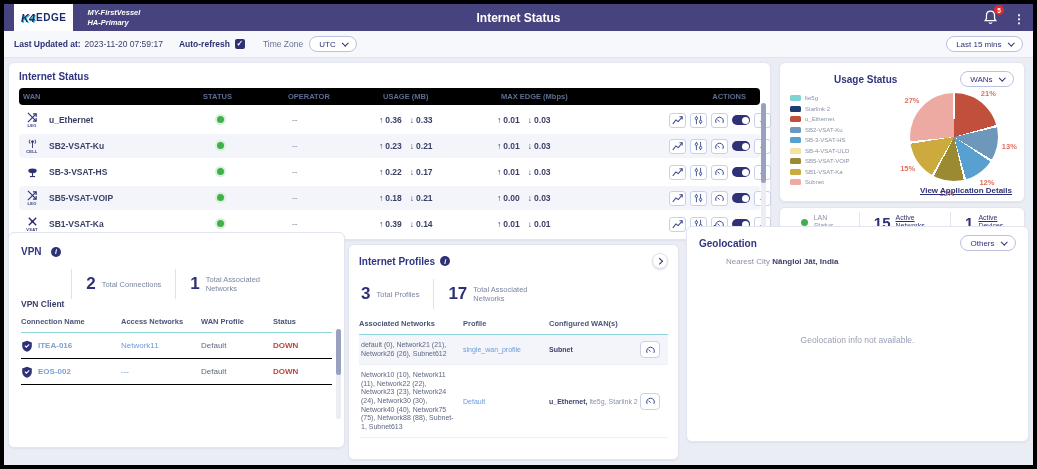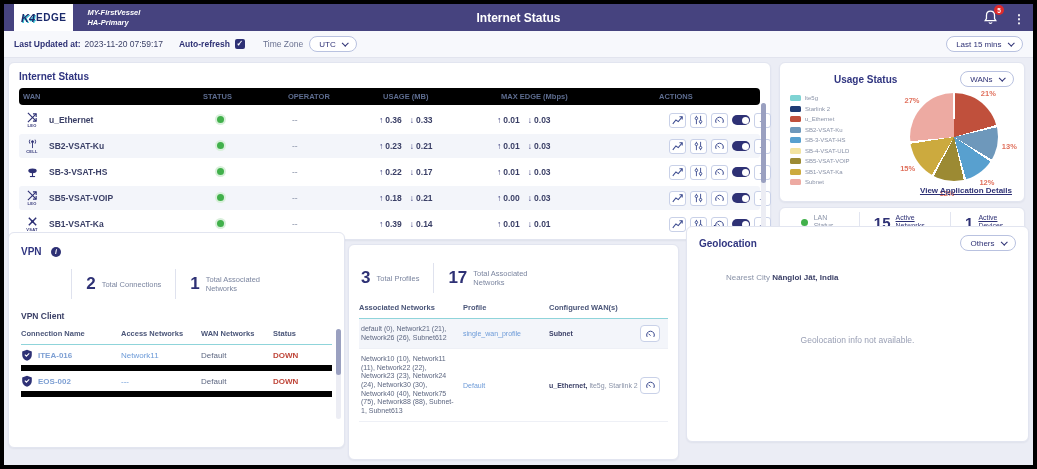--- a/index.html
+++ b/index.html
@@ -90,24 +90,24 @@
   .stat + .stat { border-left:1px solid #dfe2ee; }
   .stat-num { font-size:17px; font-weight:bold; color:#2e3175; }
   .stat-label { font-size:7.5px; color:#7c86a0; line-height:9px; max-width:62px; }
   .info-icon { width:10px; height:10px; border-radius:50%; background:#2e3175; color:#fff; font-size:7px; font-weight:bold; display:inline-flex; align-items:center; justify-content:center; vertical-align:1px; margin-left:5px; }
   .info-icon::after { content:"i"; font-style:italic; }
   .thead-line { border-bottom:1.5px solid #8fd4da; }
 
   
   #p-vpn { left:4px; top:228px; width:337px; height:216px; padding:8px 12px; }
   #p-vpn .stat:first-child { border-left:1px solid #dfe2ee; }
-  .vpn-sub { margin-top:12px; font-size:8.5px; font-weight:bold; color:#3a3f66; }
+  .vpn-sub { font-size:8.5px; font-weight:bold; color:#3a3f66; }
   .vpn-grid { display:grid; grid-template-columns:100px 80px 72px 50px; align-items:center; }
   .vpn-head { margin-top:8px; padding-bottom:6px; font-size:7.5px; font-weight:bold; color:#4a5578; }
-  .vpn-row { height:26px; font-size:8px; border-bottom:6px solid #000000; }
+  .vpn-row { height:26px; font-size:8px; border-bottom:1px solid #000000; }
   .vpn-name { display:flex; align-items:center; gap:5px; color:#7d9fd3; font-weight:bold; }
   .vpn-name svg { width:12px; height:12px; }
   .vpn-net { color:#6d9bd8; }
   .vpn-wp { color:#5d6781; }
   .vpn-down { color:#bf4538; font-weight:bold; }
 
   
   #p-profiles { left:344px; top:240px; width:331px; height:216px; padding:8px 10px; }
   .pf-hd { display:flex; align-items:center; }
   .circle-btn { margin-left:auto; width:16px; height:16px; border:1px solid #dfe2ee; border-radius:50%; background:#fff; display:flex; align-items:center; justify-content:center; box-shadow:0 1px 2px rgba(40,45,90,.15); }
@@ -119,21 +119,21 @@
   .pf-nets { line-height:8.6px; padding-left:2px; padding-right:6px; color:#5d6781; }
   .pf-profile { color:#6d9bd8; }
   .pf-wan-b { font-weight:bold; color:#3a3f66; }
   .pf-wan-r { color:#8a93a8; }
   .cloud-btn { width:20px; height:17px; border:1px solid #c9d1e8; border-radius:4px; background:#fff; display:flex; align-items:center; justify-content:center; color:#3b4a8f; }
   .cloud-btn svg { width:11px; height:10px; }
 
   
   #p-geo { left:682px; top:222px; width:343px; height:216px; padding:8px 12px; }
   .geo-hd { display:flex; justify-content:space-between; align-items:center; }
-  .geo-city { margin-top:22px; font-size:8px; color:#8a93a8;padding-left:27px; }
+  .geo-city { margin-top:6px; font-size:8px; color:#8a93a8;padding-left:27px; }
   .geo-city b { color:#3a3f66; }
   .geo-empty { position:absolute; left:0; right:0; top:108px; text-align:center; font-size:8.5px; color:#9aa0b5; }
 </style>
 </head>
 <body>
 
 <svg width="0" height="0" style="position:absolute">
   <defs>
     <symbol id="sym-leo" viewBox="0 0 12 12">
         <g stroke="currentColor" stroke-width="1.2" fill="none">
@@ -234,21 +234,21 @@
   </div>
 
   <div class="panel" id="p-internet">
     <div class="panel-title">Internet Status</div>
     <div class="is-grid is-head">
       <div>WAN</div>
       <div>STATUS</div>
       <div>OPERATOR</div>
       <div>USAGE (MB)</div>
       <div>MAX EDGE (Mbps)</div>
-      <div style="text-align:left">ACTIONS</div>
+      <div style="text-align:right">ACTIONS</div>
     </div>
     <div class="is-rows">
         <div class="is-grid is-row">
     <div class="c-wan">
       <span class="wan-icon">
         <svg>
                 <use href="#sym-leo"></use>
               </svg>
               <i>LEO</i>
       </span>
@@ -512,21 +512,21 @@
       </div>
       <div class="stat">
         <span class="stat-num">1</span>
         <span class="stat-label">Total Associated Networks</span>
       </div>
     </div>
     <div class="vpn-sub">VPN Client</div>
     <div class="vpn-grid vpn-head thead-line">
       <div>Connection Name</div>
       <div>Access Networks</div>
-      <div>WAN Networks</div>
+      <div>WAN Profile</div>
       <div>Status</div>
     </div>
     <div>
         <div class="vpn-grid vpn-row">
     <div class="vpn-name">
       <svg viewBox="0 0 14 14">
               <use href="#sym-shield"></use>
             </svg>ITEA-016</div>
     <div class="vpn-net">Network11</div>
     <div class="vpn-wp">Default</div>
@@ -541,20 +541,27 @@
     <div class="vpn-wp">Default</div>
     <div class="vpn-down">DOWN</div>
         </div>
       </div>
     <div class="vscroll" style="right:3px; top:96px; height:90px;">
       <div class="vthumb" style="top:0; height:46px;"></div>
     </div>
   </div>
 
   <div class="panel" id="p-profiles">
+    <div class="pf-hd">
+      <span class="panel-title">Internet Profiles</span>
+      <span class="info-icon"></span>
+      <span class="circle-btn">
+          <span class="chev"></span>
+        </span>
+    </div>
     <div class="stats-row" style="justify-content:flex-start">
       <div class="stat" style="padding-left:2px">
         <span class="stat-num">3</span>
         <span class="stat-label">Total Profiles</span>
       </div>
       <div class="stat">
         <span class="stat-num">17</span>
         <span class="stat-label">Total Associated Networks</span>
       </div>
     </div>

